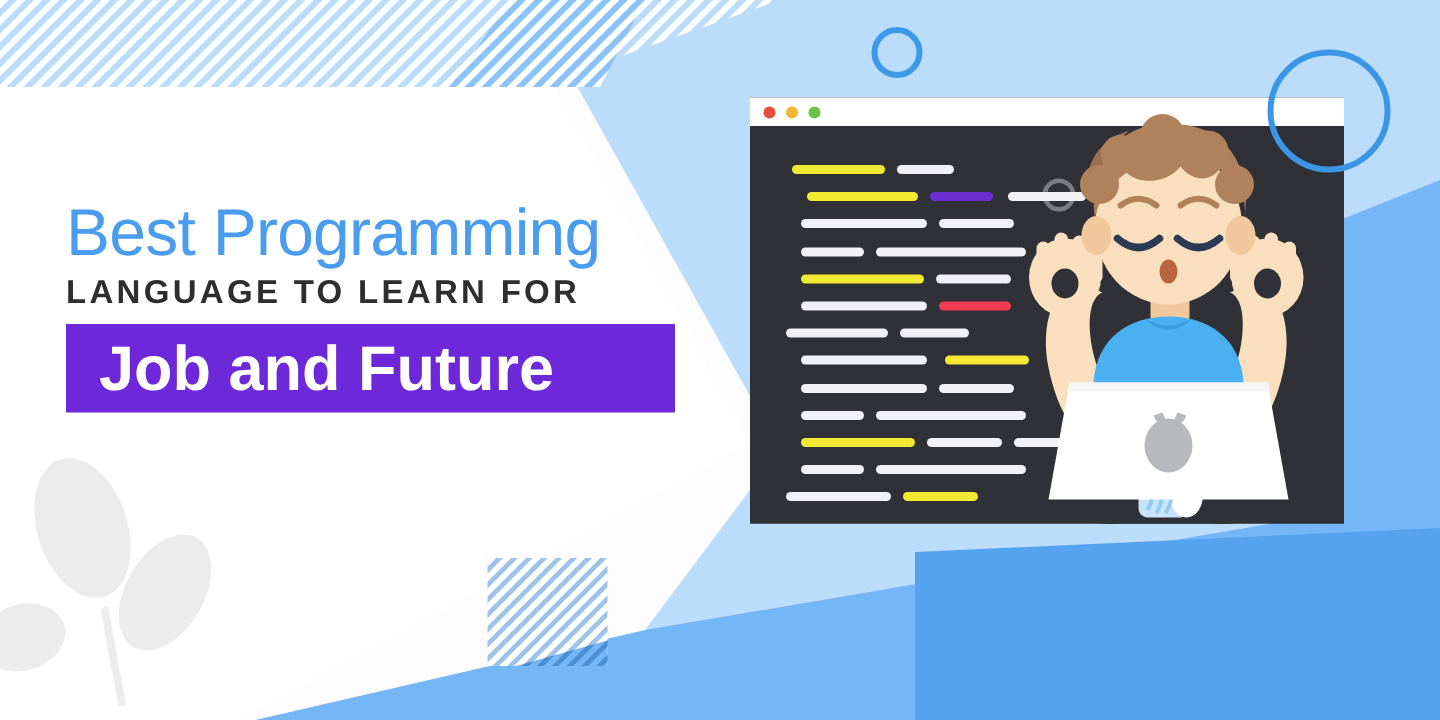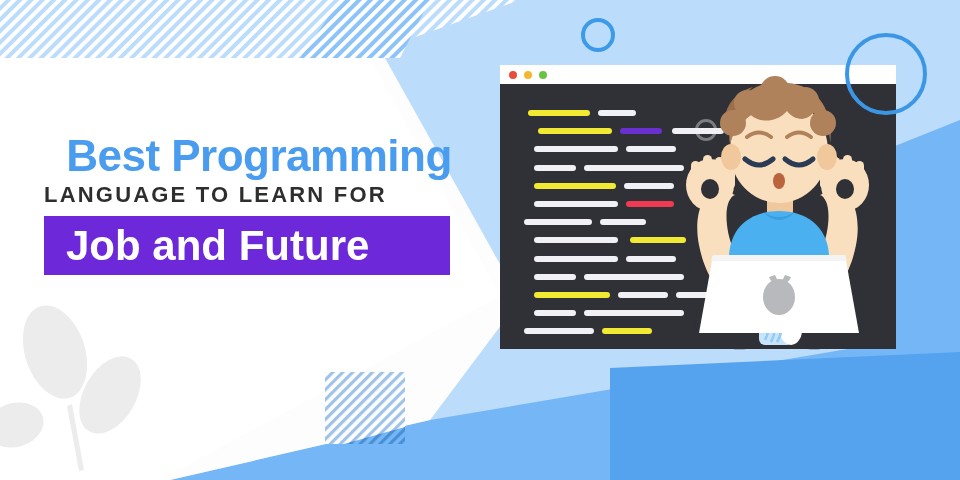--- a/index.html
+++ b/index.html
@@ -10,22 +10,22 @@
   }
   #stage{position:relative;width:960px;height:480px;overflow:hidden;background:#bcdcfb;}
 
   
   .layer{position:absolute;top:0;left:0;width:960px;height:480px;}
   svg.layer{display:block;}
 
   
   .headline{position:absolute;left:44px;top:134px;width:430px;}
   .h-line1{
-    font-size:44px;font-weight:bold;color:#4a9cee;
-    letter-spacing:-0.5px;line-height:1;margin:0 0 6px 0;white-space:nowrap;text-align:center;
+    font-size:44px;font-weight:normal;color:#4a9cee;
+    letter-spacing:-0.5px;line-height:1;margin:0 0 6px 0;white-space:nowrap;
   }
   .h-line2{
     font-size:22px;font-weight:bold;color:#2e2e2e;
     letter-spacing:2.2px;line-height:1;margin:0 0 10px 0;white-space:nowrap;
   }
   .h-band{
     background:#6d28d9;display:block;width:406px;height:59px;
     box-sizing:border-box;padding:0 0 0 22px;
   }
   .h-line3{

